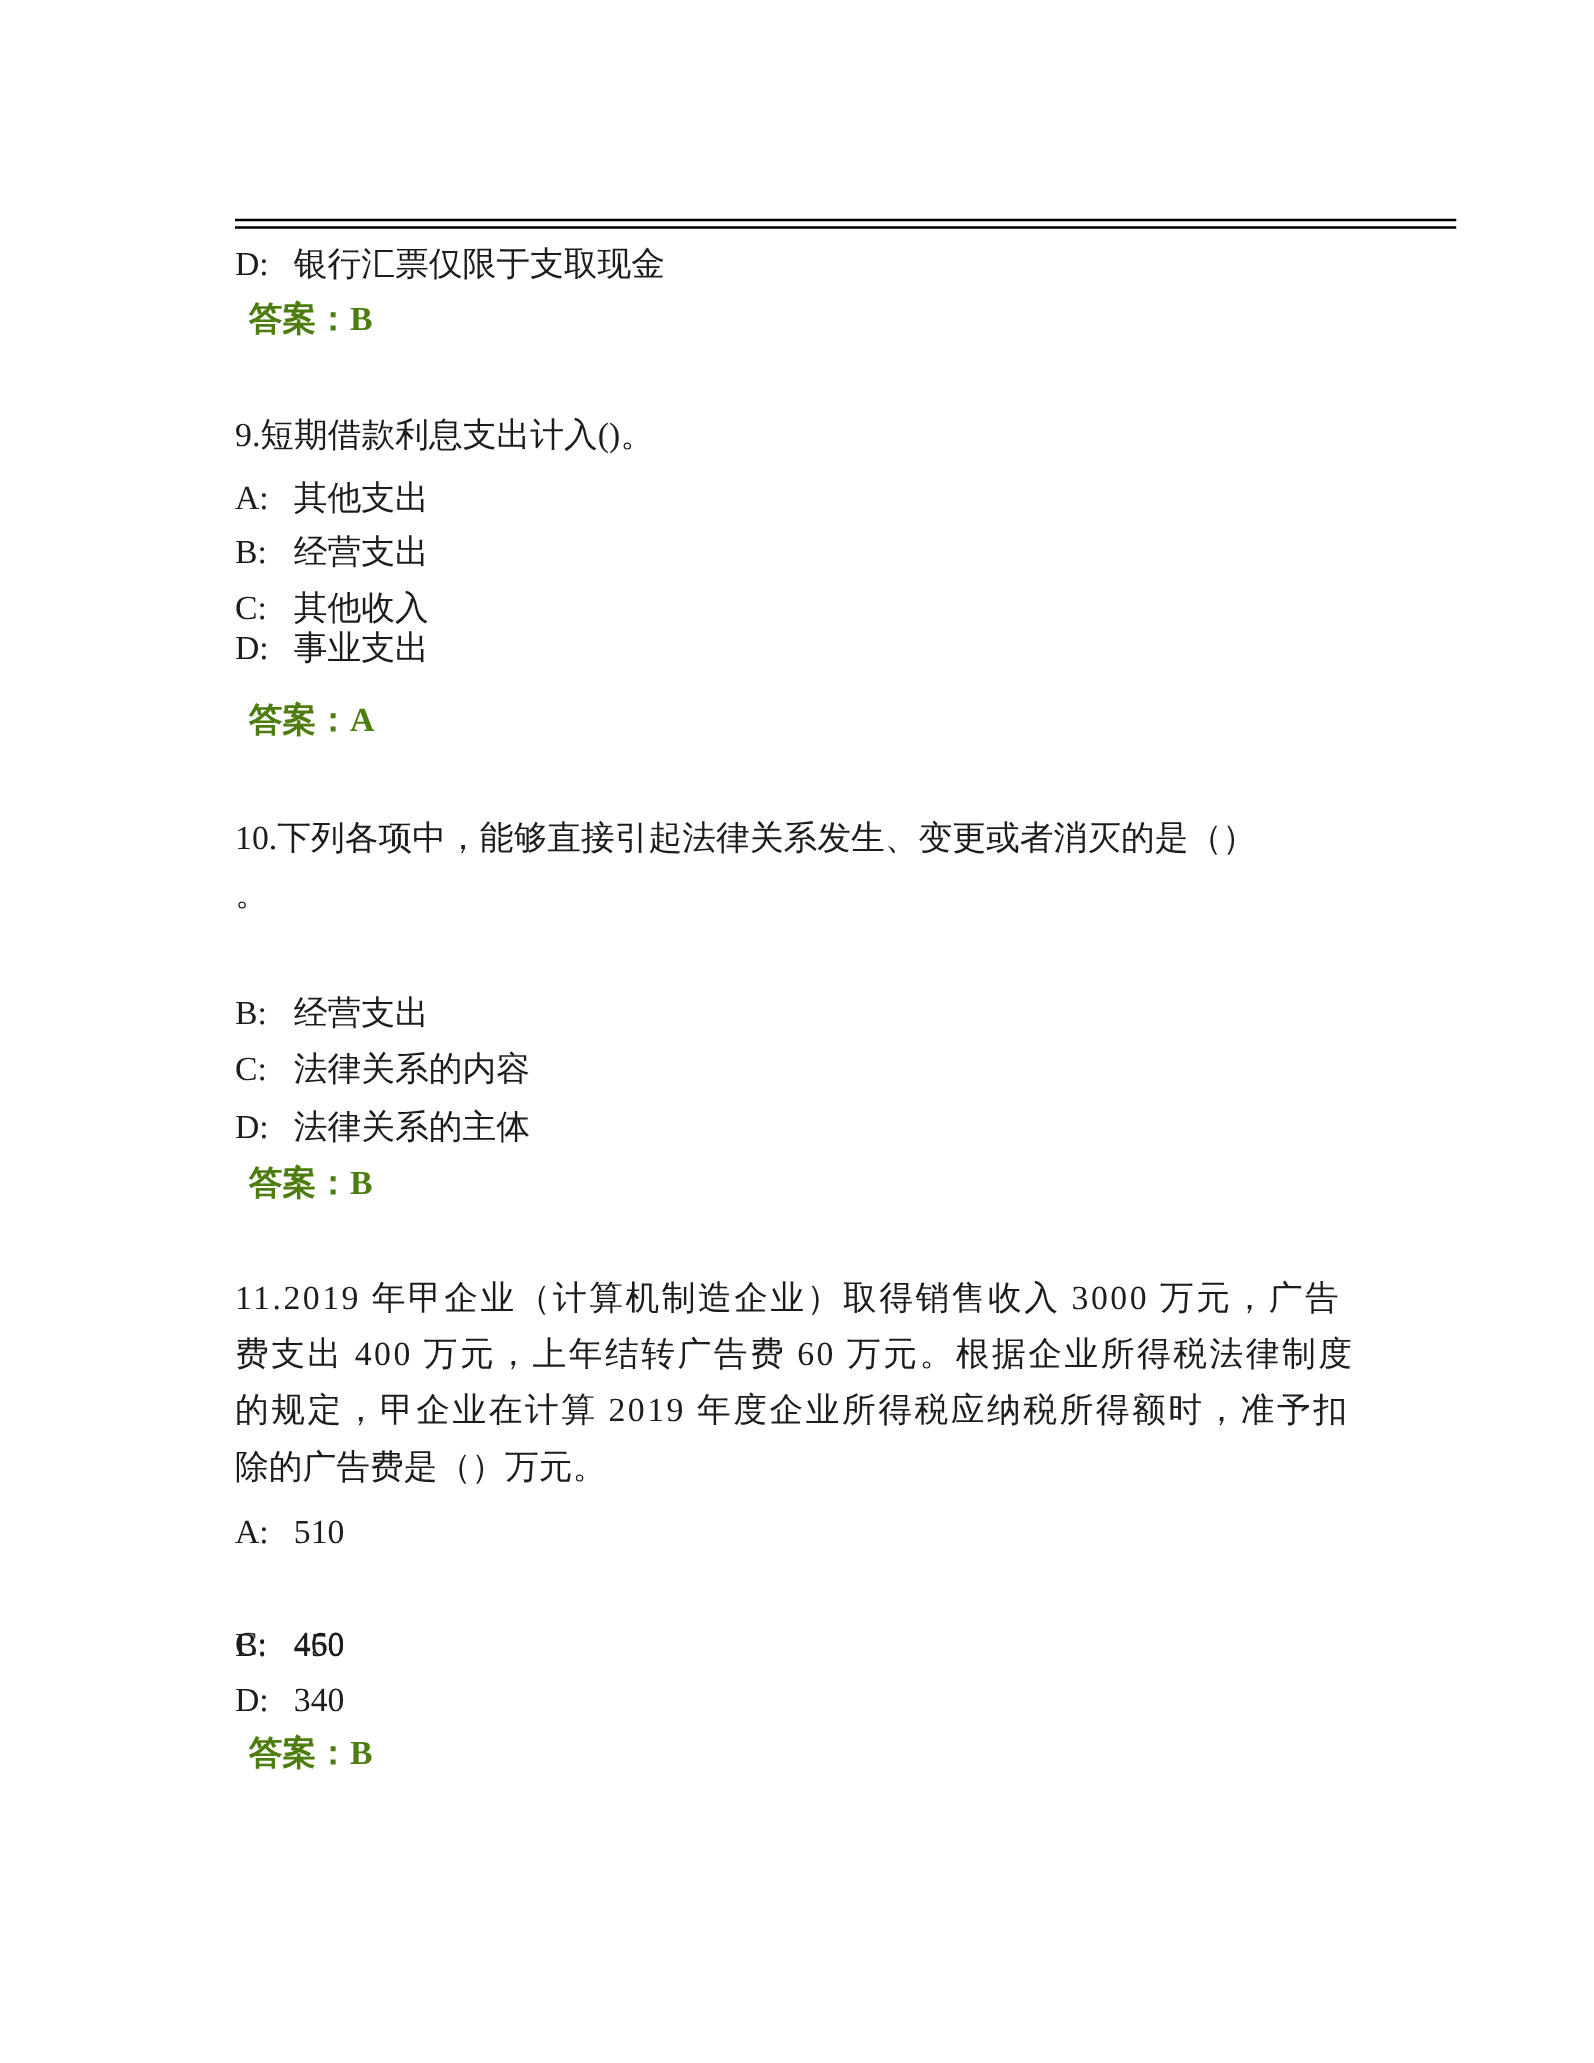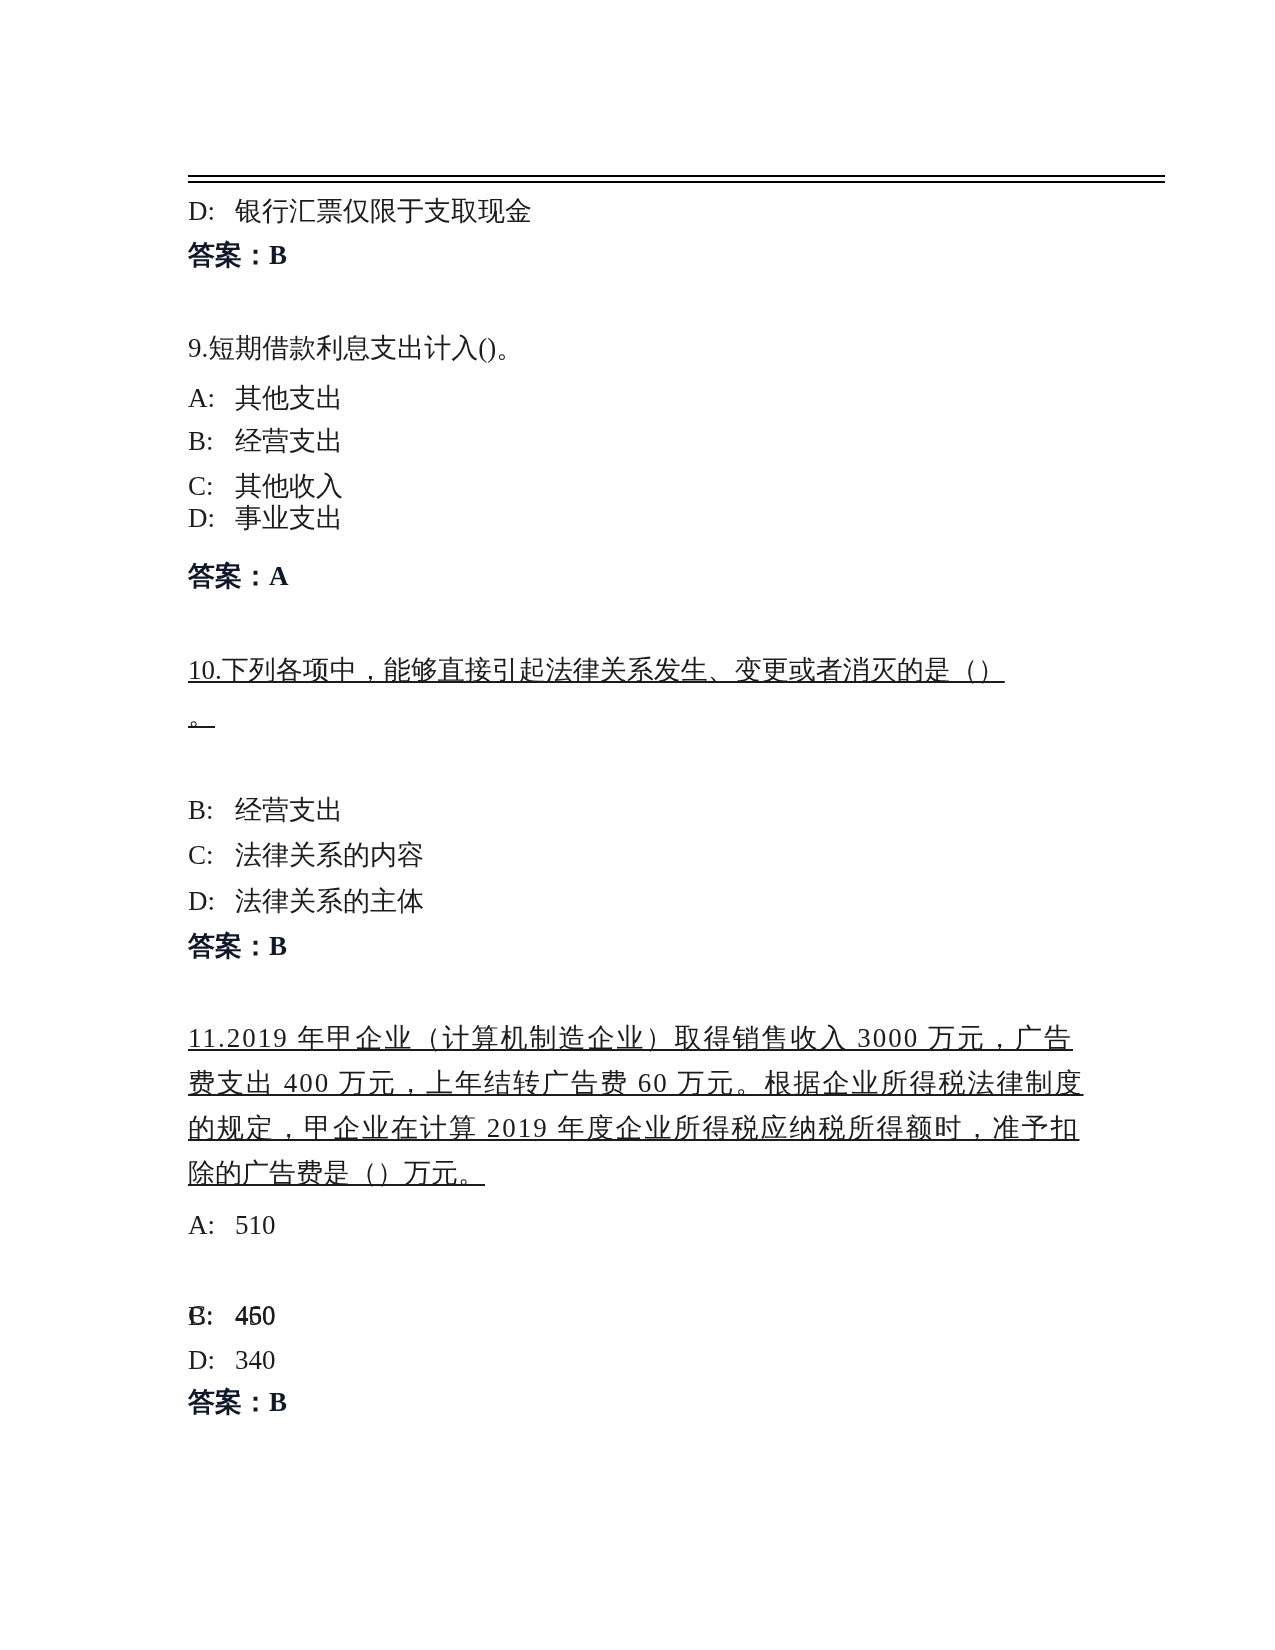--- a/index.html
+++ b/index.html
@@ -49,31 +49,31 @@
     font-size: 27px;
     white-space: nowrap;
     color: #1c1c1c;
   }
   .stemblock {
     position: absolute;
     left: 188px;
     font-size: 27px;
     line-height: 45px;
     color: #1c1c1c;
-    text-decoration: underline;
   }
   .stemblock .sline { height: 45px; white-space: nowrap; }
   .sp2 { letter-spacing: 2px; }
   .olabel {
     display: inline-block;
     width: 47px;
   }
   .ans {
     font-weight: bold;
-    color: #0f172a;
+    color: #4d7c0f;
+    margin-left: 11px;
   }
 </style>
 </head>
 <body>
 
 <div class="page">
 
   <div class="hdr-rule"></div>
 
   <div class="line" style="top:189px">

